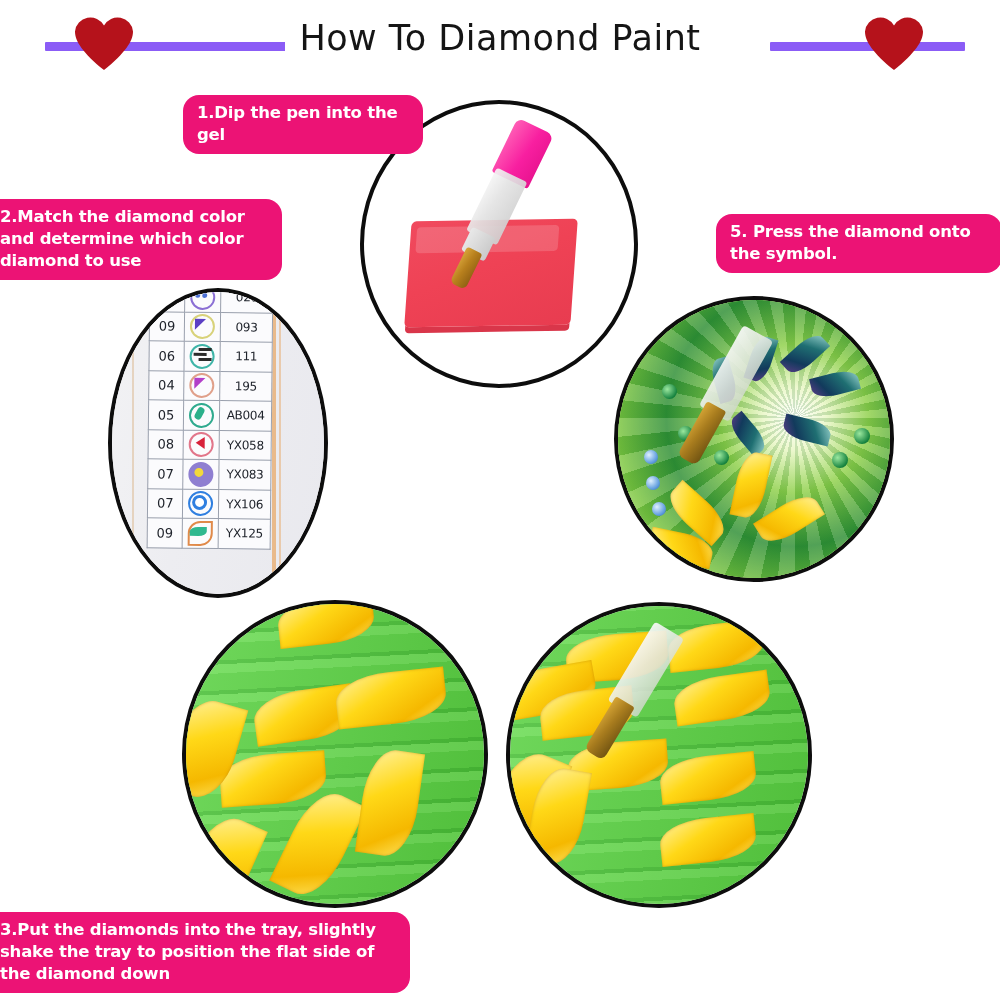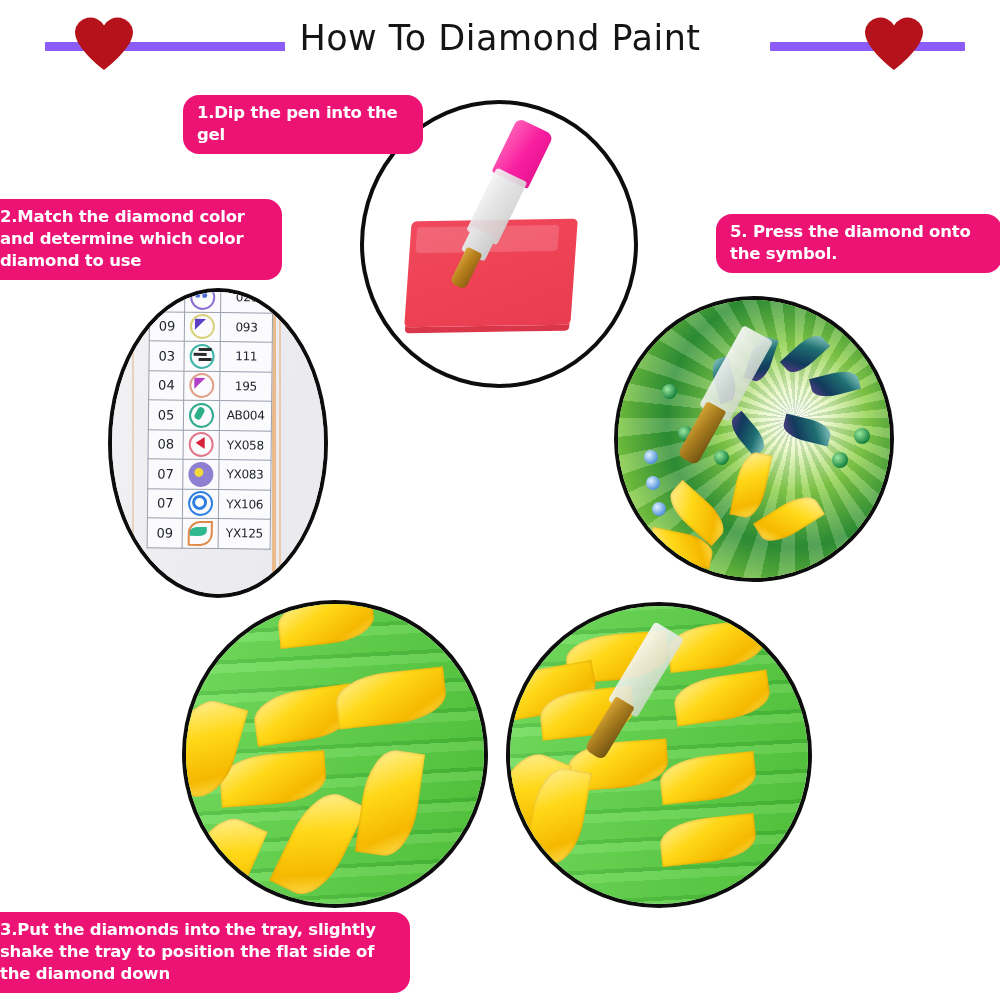--- a/index.html
+++ b/index.html
@@ -308,21 +308,21 @@
               <td class="c-id"></td>
               <td class="c-sym"><span class="sym" style="border: 2px solid rgb(139, 111, 212);"><span style="position: absolute; left: 3px; top: 6px; width: 5px; height: 5px; border-radius: 50%; background: rgb(75, 111, 212); box-shadow: rgb(75, 111, 212) 7px 0px 0px 0px;"></span></span></td>
               <td class="c-code">020</td>
             </tr>
             <tr>
               <td class="c-id">09</td>
               <td class="c-sym"><span class="sym" style="border: 2px solid rgb(216, 210, 122);"><span style="position: absolute; left: 3px; top: 3px; width: 0px; height: 0px; border-left: 11px solid rgb(91, 63, 196); border-bottom: 11px solid transparent; border-top: 0px;"></span></span></td>
               <td class="c-code">093</td>
             </tr>
             <tr>
-              <td class="c-id">03</td>
+              <td class="c-id">06</td>
               <td class="c-sym"><span class="sym" style="border: 2px solid rgb(63, 181, 168);"><span style="position: absolute; left: 2px; top: 7px; width: 13px; height: 3px; background: rgb(43, 43, 43); box-shadow: rgb(43, 43, 43) 5px -5px 0px 0px, rgb(43, 43, 43) 5px 5px 0px 0px;"></span></span></td>
               <td class="c-code">111</td>
             </tr>
             <tr>
               <td class="c-id">04</td>
               <td class="c-sym"><span class="sym" style="border: 2px solid rgb(224, 160, 138);"><span style="position: absolute; left: 3px; top: 3px; width: 0px; height: 0px; border-left: 11px solid rgb(179, 63, 201); border-bottom: 11px solid transparent; border-top: 0px;"></span></span></td>
               <td class="c-code">195</td>
             </tr>
             <tr>
               <td class="c-id">05</td>

